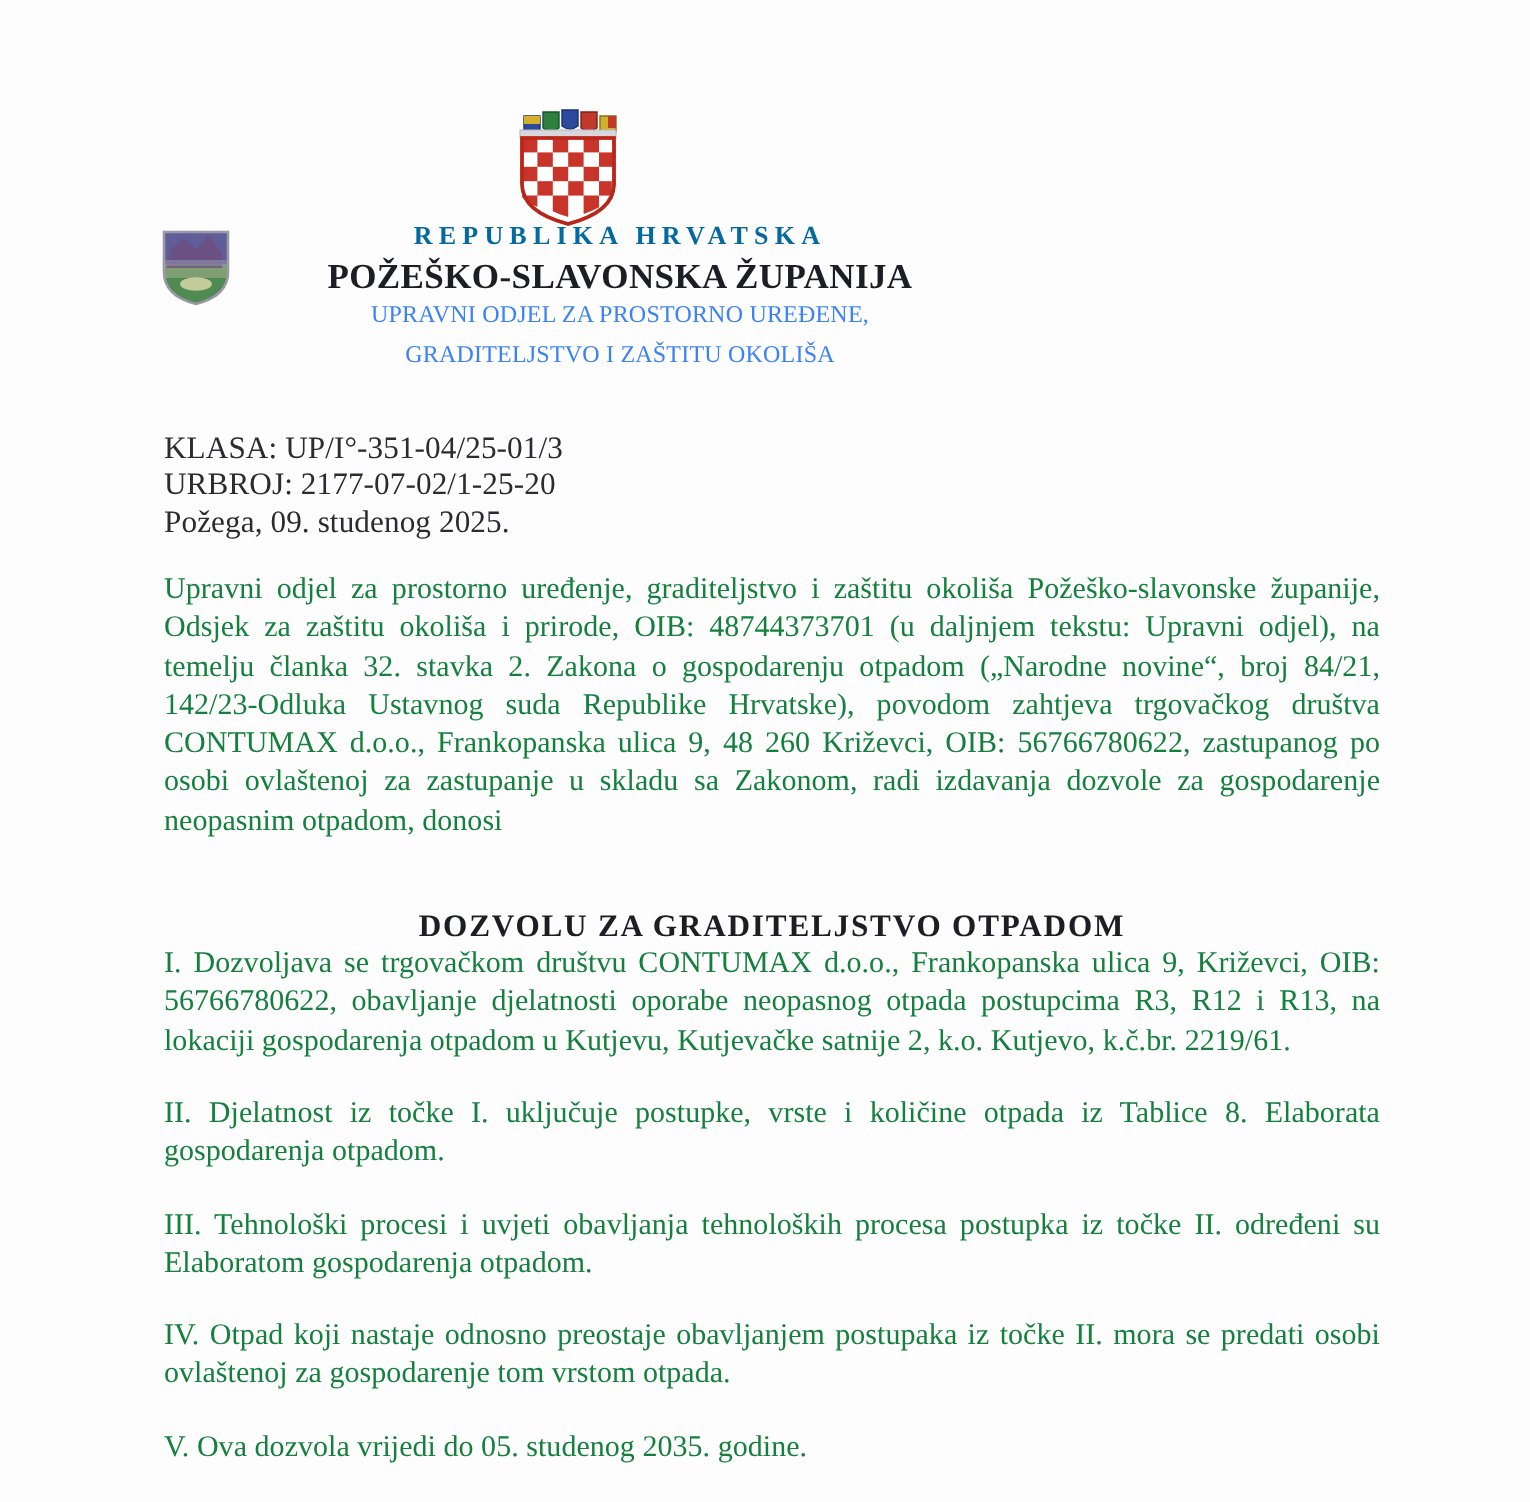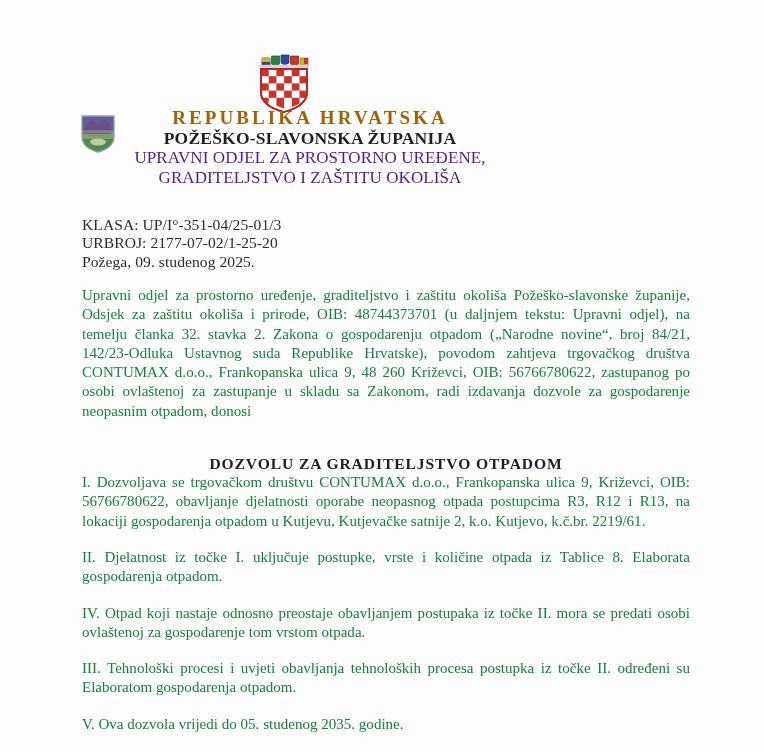--- a/index.html
+++ b/index.html
@@ -50,39 +50,39 @@
 
   .hdr-lines {
     position: absolute;
     left: 110px;
     top: 108px;
     width: 400px;
     text-align: center;
   }
   .hdr-l1 {
     font-weight: bold;
-    font-size: 19px;
+    font-size: 13px;
     letter-spacing: 3.1px;
     line-height: 20px;
-    color: #a16207;
+    color: #0369a1;
     white-space: nowrap;
   }
   .hdr-l2 {
     font-weight: bold;
     font-size: 17.5px;
     letter-spacing: 0.2px;
     line-height: 20px;
     color: #1d1d24;
     white-space: nowrap;
   }
   .hdr-l3, .hdr-l4 {
-    font-size: 17px;
+    font-size: 12px;
     letter-spacing: 0.1px;
     line-height: 19.5px;
-    color: #4c1d95;
+    color: #3b82f6;
     white-space: nowrap;
   }
   .hdr-l5 {
     font-size: 15.5px;
     line-height: 20px;
     color: #2b2b32;
     white-space: nowrap;
   }
 
   
@@ -200,18 +200,18 @@
     <div>Požega, 09. studenog 2025.</div>
   </div>
 
   <div class="body-area">
     <p class="para">Upravni odjel za prostorno uređenje, graditeljstvo i zaštitu okoliša Požeško-slavonske županije, Odsjek za zaštitu okoliša i prirode, OIB: 48744373701 (u daljnjem tekstu: Upravni odjel), na temelju članka 32. stavka 2. Zakona o gospodarenju otpadom („Narodne novine“, broj 84/21, 142/23-Odluka Ustavnog suda Republike Hrvatske), povodom zahtjeva trgovačkog društva CONTUMAX d.o.o., Frankopanska ulica 9, 48 260 Križevci, OIB: 56766780622, zastupanog po osobi ovlaštenoj za zastupanje u skladu sa Zakonom, radi izdavanja dozvole za gospodarenje neopasnim otpadom, donosi</p>
 
     <div class="doc-title">DOZVOLU ZA GRADITELJSTVO OTPADOM</div>
 
     <p class="para after-title">I. Dozvoljava se trgovačkom društvu CONTUMAX d.o.o., Frankopanska ulica 9, Križevci, OIB: 56766780622, obavljanje djelatnosti oporabe neopasnog otpada postupcima R3, R12 i R13, na lokaciji gospodarenja otpadom u Kutjevu, Kutjevačke satnije 2, k.o. Kutjevo, k.č.br. 2219/61.</p>
     <p class="para gap">II. Djelatnost iz točke I. uključuje postupke, vrste i količine otpada iz Tablice 8. Elaborata gospodarenja otpadom.</p>
+    <p class="para gap">III. Tehnološki procesi i uvjeti obavljanja tehnoloških procesa postupka iz točke II. određeni su Elaboratom gospodarenja otpadom.</p>
     <p class="para gap">IV. Otpad koji nastaje odnosno preostaje obavljanjem postupaka iz točke II. mora se predati osobi ovlaštenoj za gospodarenje tom vrstom otpada.</p>
-    <p class="para gap">III. Tehnološki procesi i uvjeti obavljanja tehnoloških procesa postupka iz točke II. određeni su Elaboratom gospodarenja otpadom.</p>
     <p class="para gap">V.  Ova dozvola vrijedi do 05. studenog 2035. godine.</p>
   </div>
 
 </div>
 
 </body></html>

